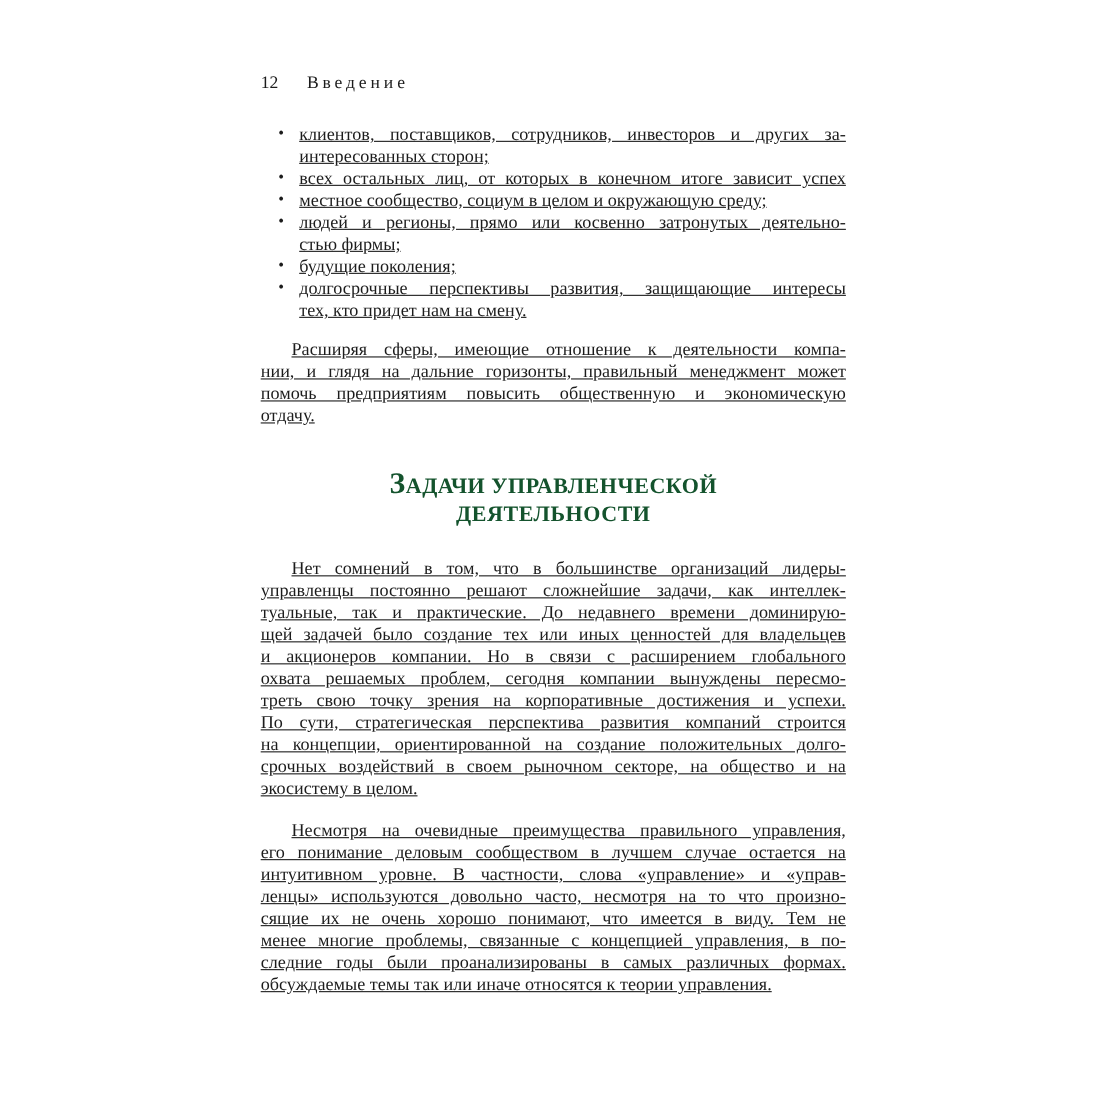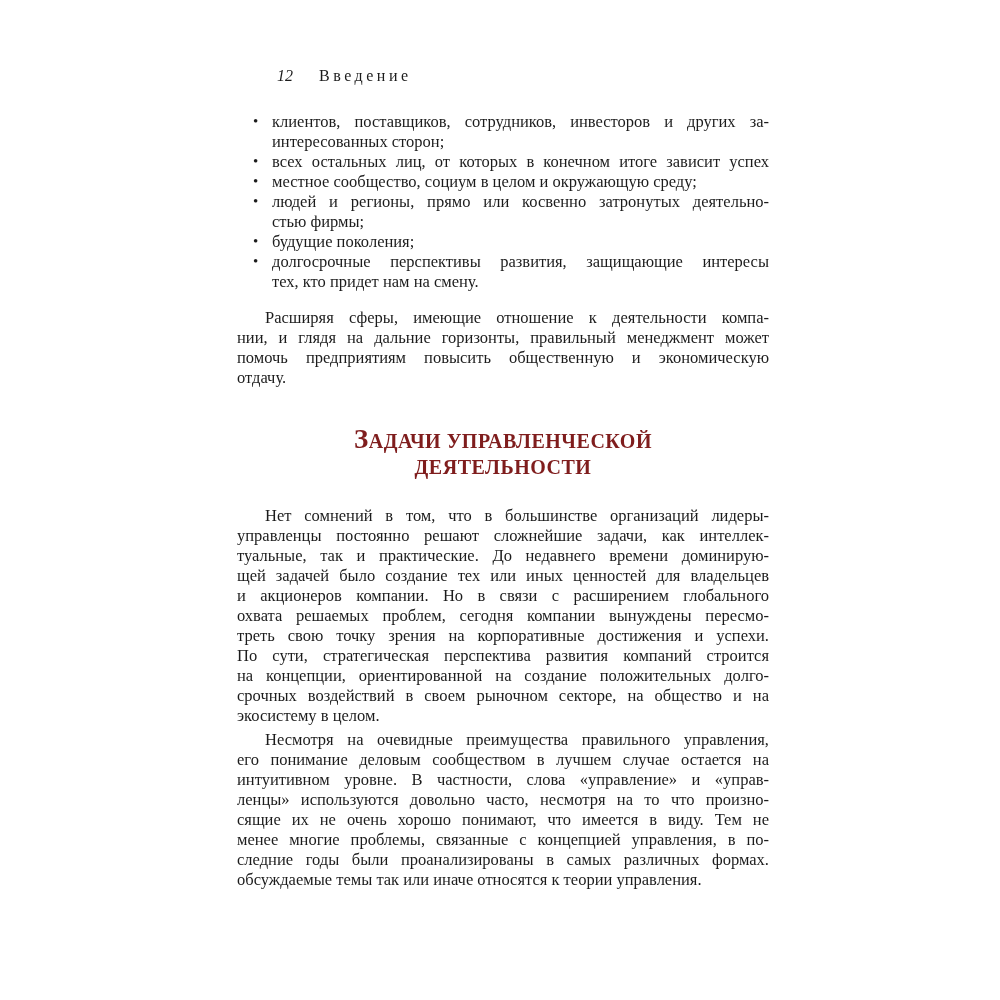--- a/index.html
+++ b/index.html
@@ -15,24 +15,22 @@
   }
   .pagehead {
     padding-top: 66px;
     margin-left: 237px;
     width: 532px;
     font-size: 16px;
     line-height: 20px;
     white-space: nowrap;
   }
   .pagenum {
-    font-style: italic;
     display: inline-block;
     min-width: 30px;
-    margin-left: 40px;
   }
   .runtitle {
     display: inline-block;
     margin-left: 8px;
     letter-spacing: 0.22em;
   }
   .content {
     margin-left: 237px;
     width: 532px;
     font-size: 16.5px;
@@ -45,35 +43,35 @@
   .bitem {
     position: relative;
     padding-left: 35px;
   }
   .bullet {
     position: absolute;
     left: 16px;
     top: -1px;
     font-size: 15px;
   }
-  .tline { text-align: left; }
+  .tline { text-align: left; text-decoration: underline; }
   .just  { text-align: justify; text-align-last: justify; }
   .para { margin-top: 0; }
   .para.first { margin-top: 16px; }
   .para.indent .tline:first-child { text-indent: 28px; }
-  .para.follow { margin-top: 4px; }
+  .para.follow { margin-top: 18px; }
   .heading {
     margin-top: 38px;
     margin-bottom: 26px;
     text-align: center;
     font-weight: bold;
     font-size: 20px;
     line-height: 26px;
     letter-spacing: 0.5px;
-    color: #7f1d1d;
+    color: #14532d;
   }
   .hinitial {
     font-size: 27px;
   }
 </style>
 </head>
 <body>
 
 <div class="page">
 

